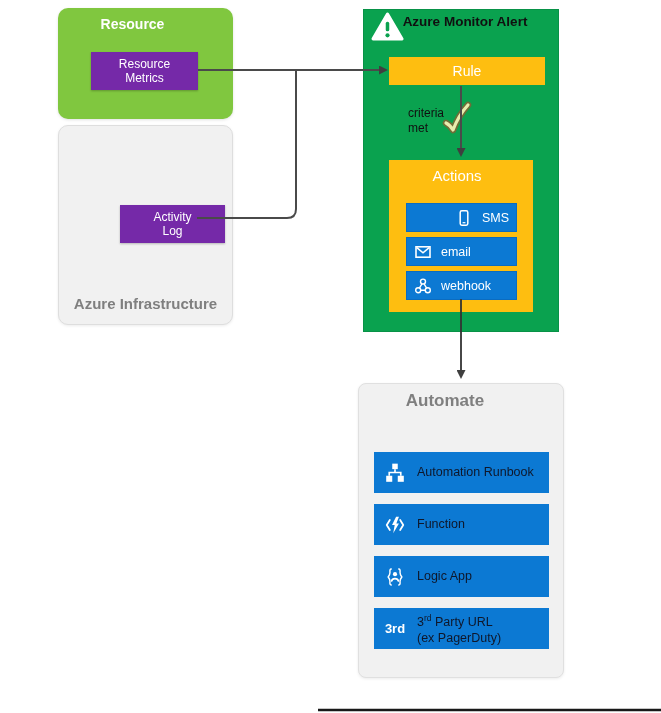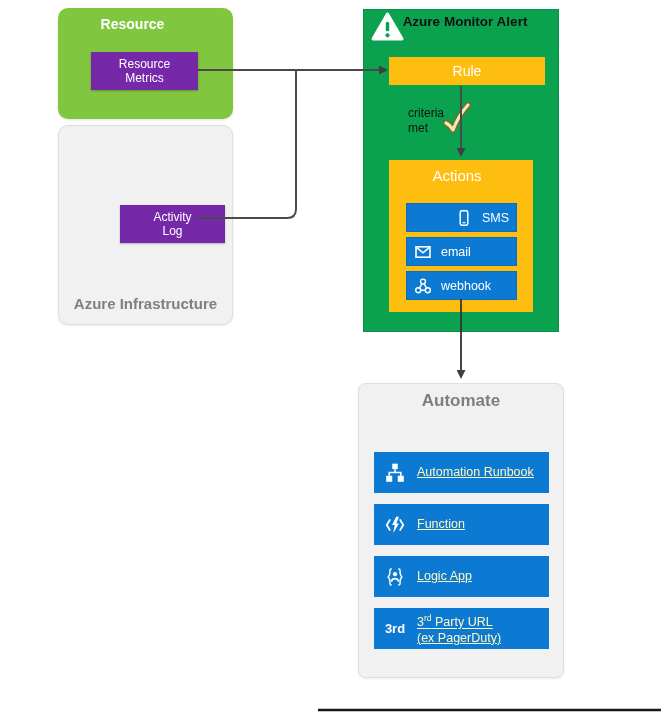--- a/index.html
+++ b/index.html
@@ -53,25 +53,25 @@
   .actions-title{left:389px;top:167px;width:136px;text-align:center;color:#fff;font-size:15px;}
   .action-item{left:406px;width:111px;height:29px;background:var(--blue);
     border:1px solid #0b6cc0;display:flex;align-items:center;padding-left:7px;gap:9px;}
   .action-item .label{color:#fff;font-size:12.5px;}
   .ai-0{top:203px;padding-left:48px;} .ai-1{top:237px;} .ai-2{top:271px;}
   .icon18{width:18px;height:18px;flex:0 0 18px;display:block;}
 
   
   .automate-box{left:358px;top:383px;width:206px;height:295px;background:var(--gray-box);
     border:1px solid #E0E0E0;border-radius:8px;box-shadow:0 1px 3px rgba(0,0,0,.08);}
-  .automate-title{left:358px;top:391px;width:206px;text-align:center;color:var(--gray-title);
+  .automate-title{left:342px;top:391px;width:206px;text-align:center;color:var(--gray-title);
     font-weight:bold;font-size:17px;}
   .auto-item{left:374px;width:175px;height:41px;background:var(--blue);
     display:flex;align-items:center;padding-left:10px;gap:11px;}
-  .auto-item .label{color:#fef9c3;font-size:12.5px;line-height:15px;width:118px;text-decoration:underline;}
+  .auto-item .label{color:#0f172a;font-size:12.5px;line-height:15px;width:118px;}
   .au-0{top:452px;} .au-1{top:504px;} .au-2{top:556px;} .au-3{top:608px;}
   .icon20{width:22px;height:22px;flex:0 0 22px;display:block;}
   .third-icon{flex:0 0 22px;color:#fff;font-weight:bold;font-size:13px;text-align:center;}
   sup{font-size:8.5px;}
 
   
   .overlay{left:0;top:0;width:661px;height:713px;pointer-events:none;z-index:10;}
 </style>
 </head>
 <body>

